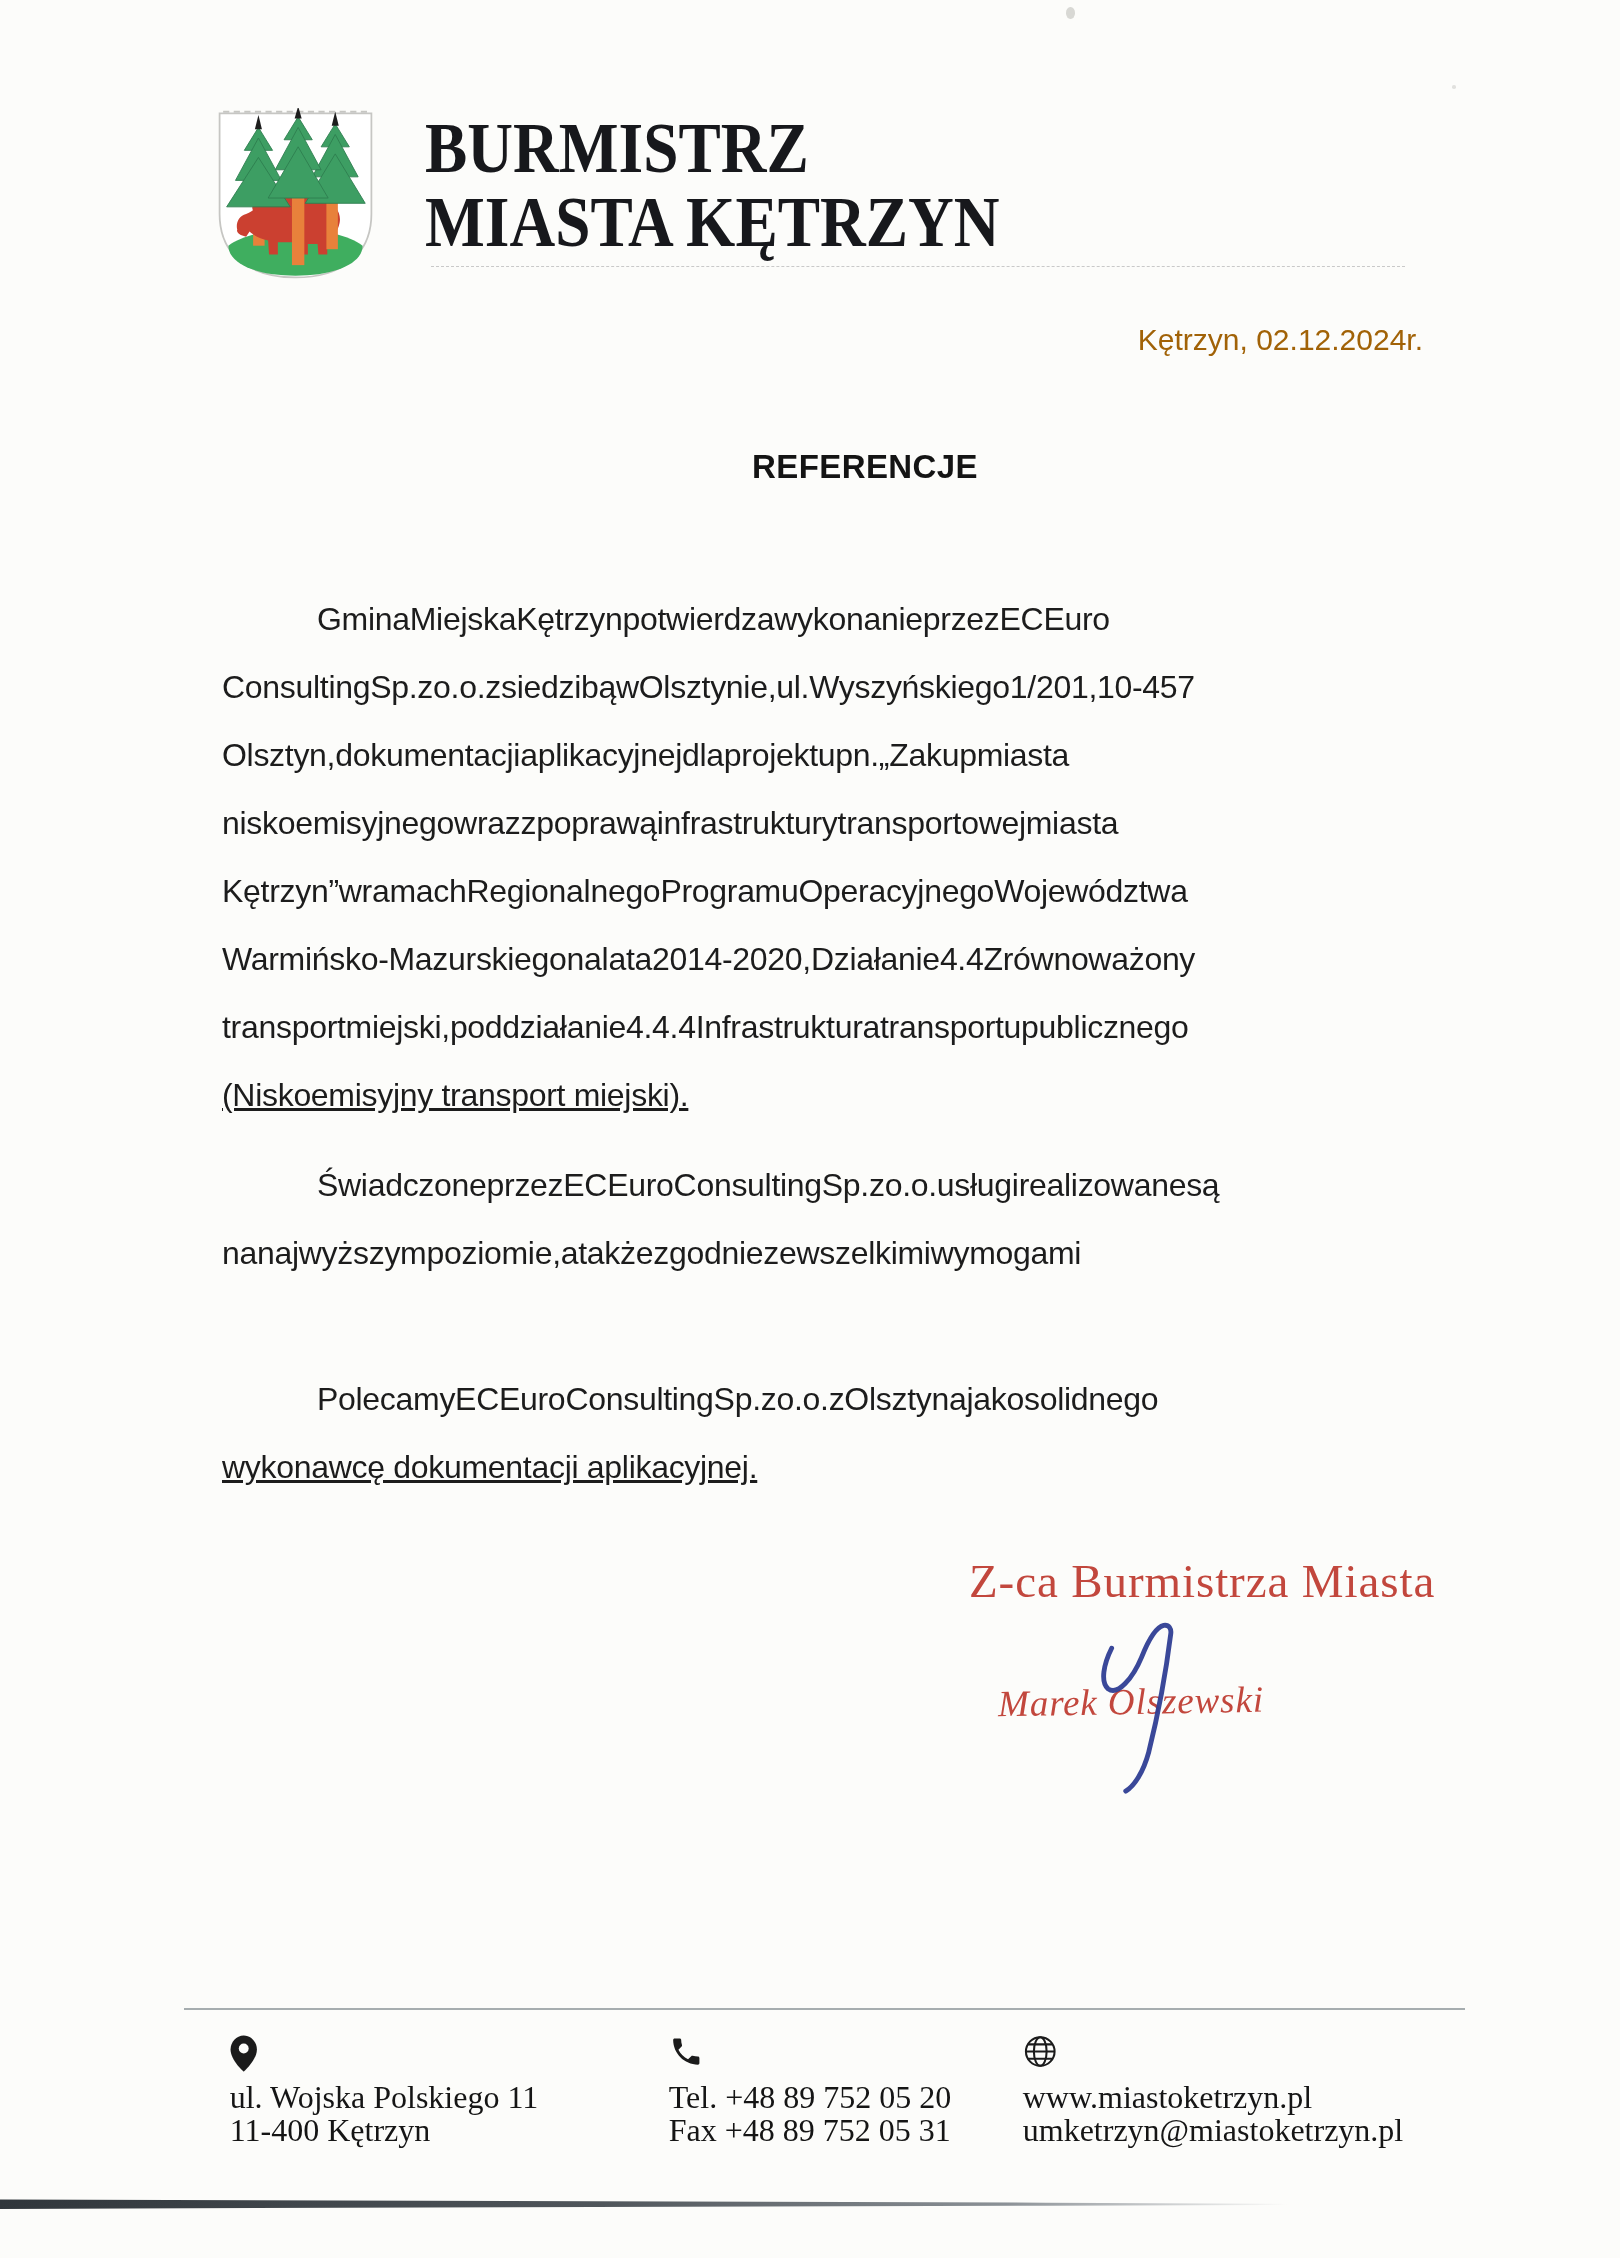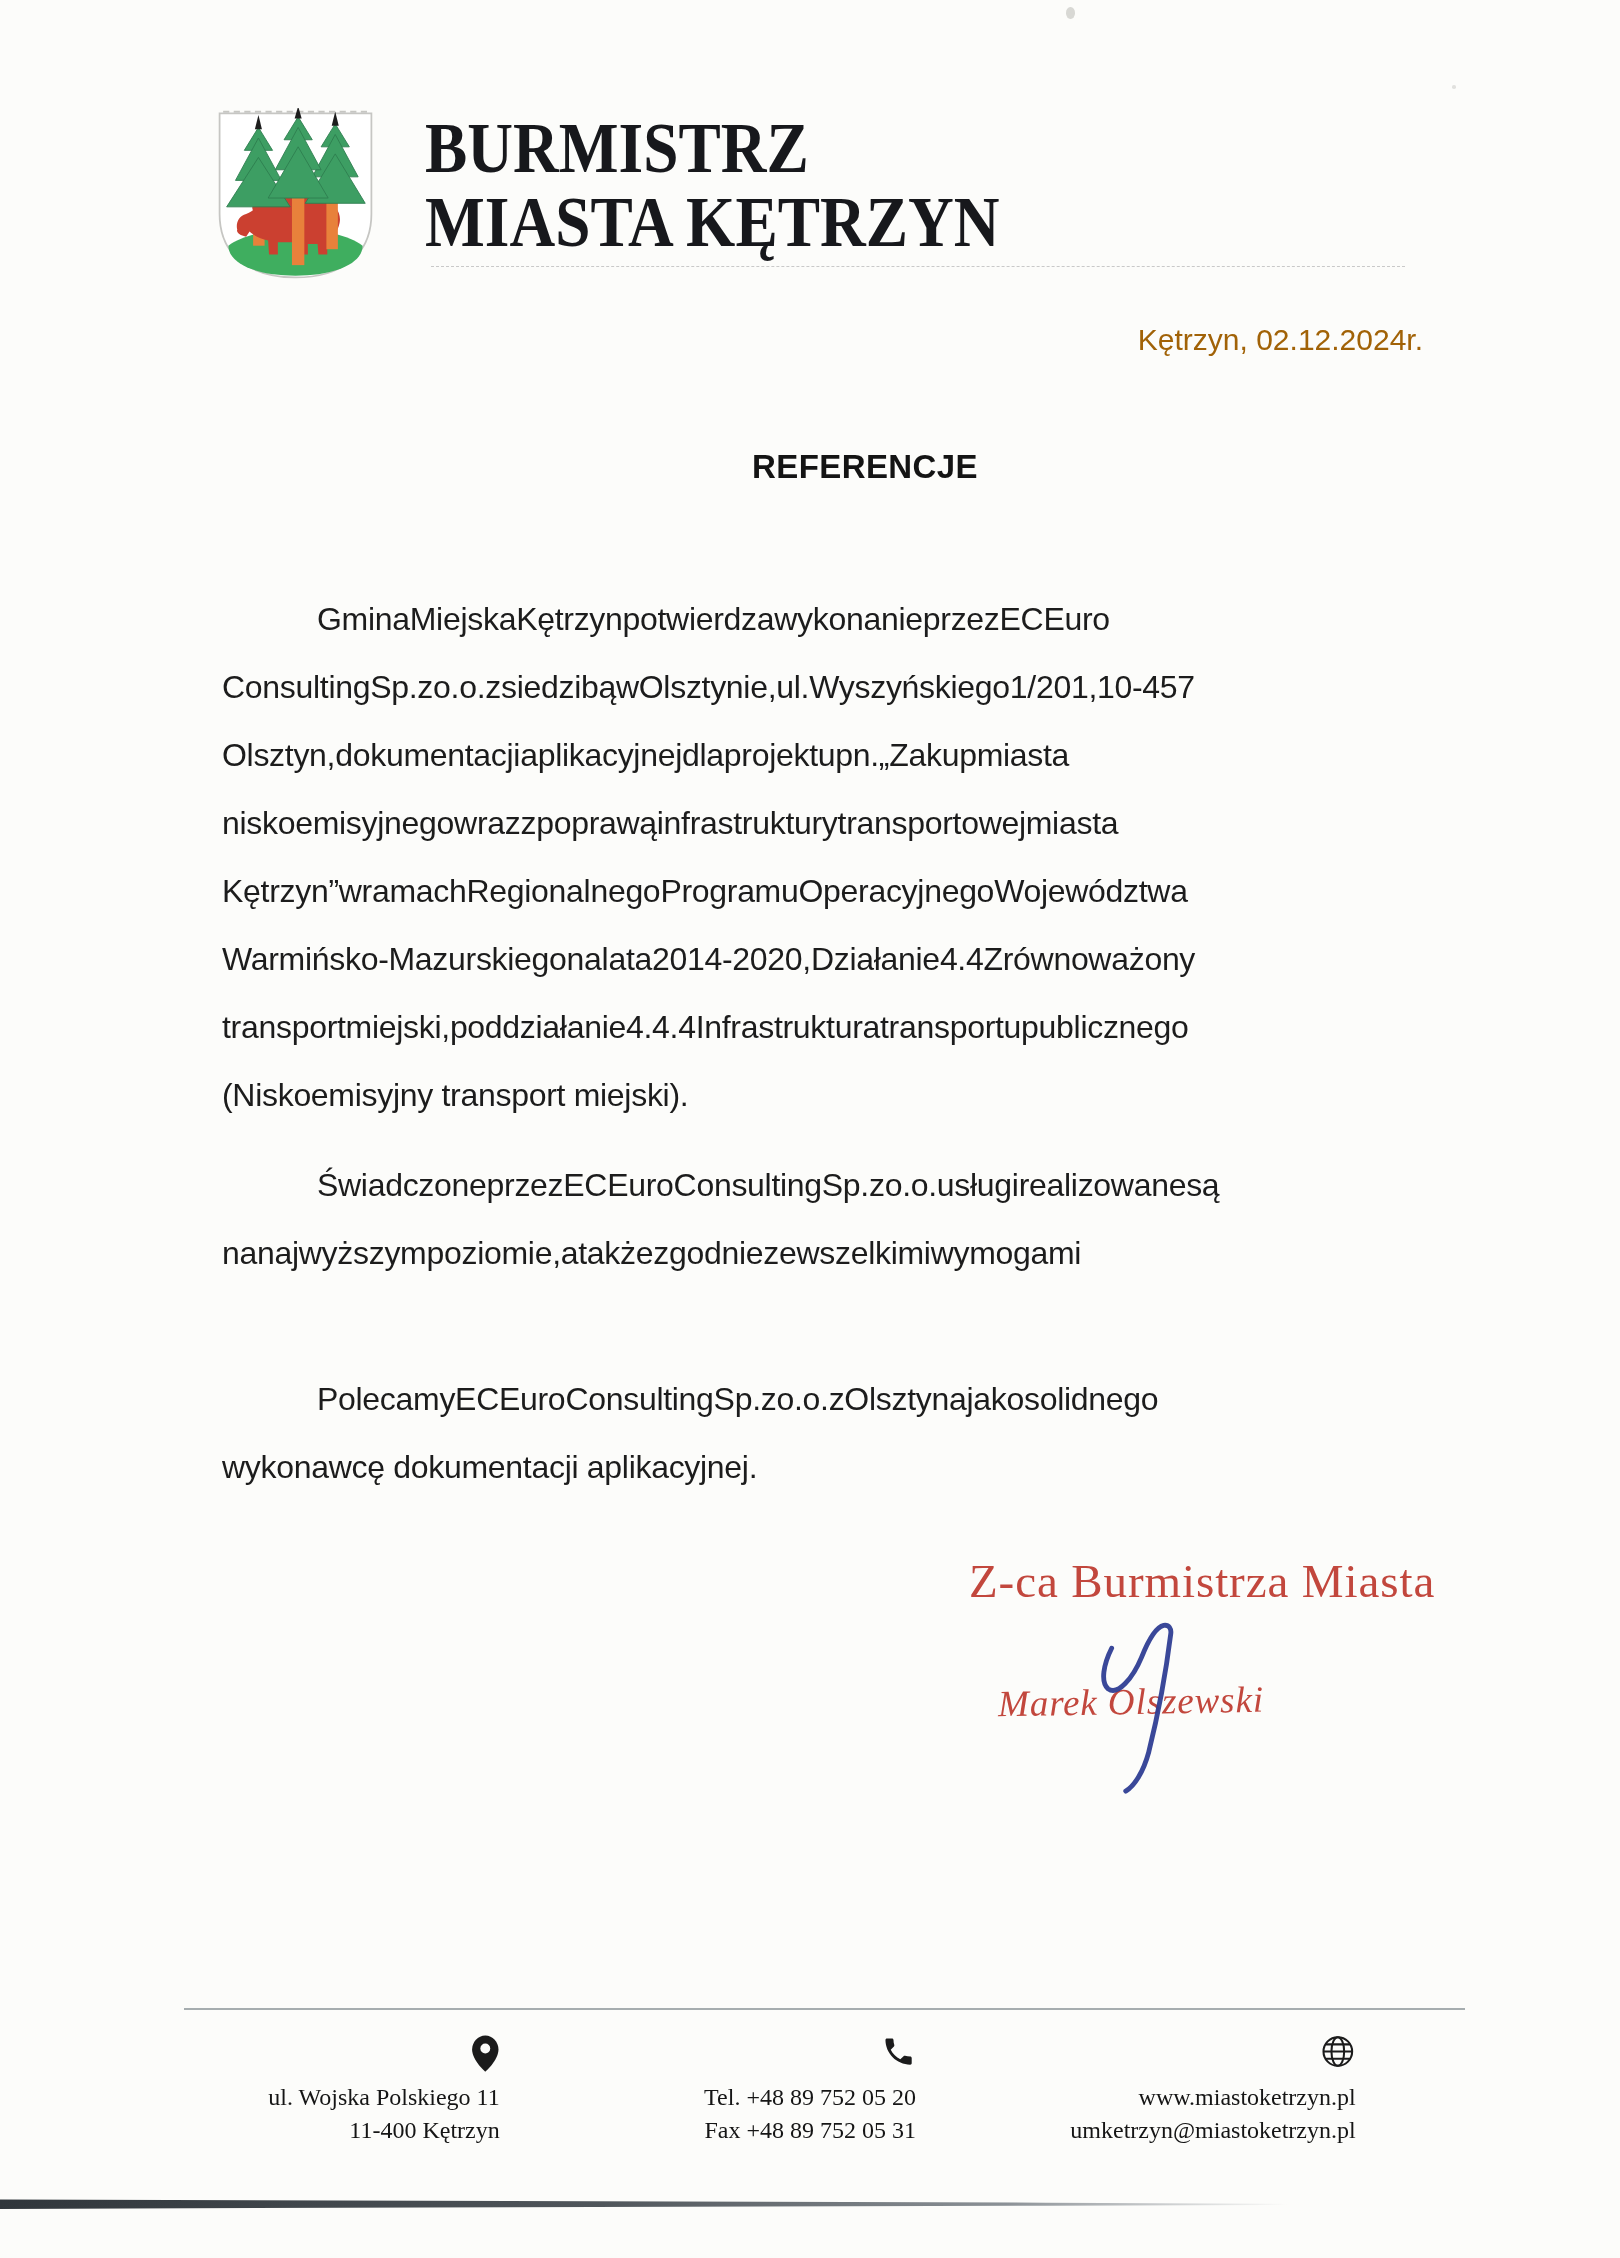--- a/index.html
+++ b/index.html
@@ -37,21 +37,21 @@
 
   
   .para{
     position:absolute;left:222px;width:1180px;
     font-size:32px;letter-spacing:-0.3px;color:#1c1c1c;
   }
   .para .line{
     display:flex;justify-content:flex-start;align-items:center;
     height:68px;white-space:nowrap;
   }
-  .para .line.last{display:block;line-height:68px;}
+  .para .line.last{display:block;line-height:68px;text-decoration:underline;}
   .para .line.indent{padding-left:95px;}
   #para-1{top:585px;}
   #para-2{top:1151px;}
   #para-3{top:1365px;}
   #stamp-title{
     left:969px;top:1554px;
     font-family:"Liberation Serif", serif;
     font-size:47px;letter-spacing:0.9px;color:#c2473d;
     white-space:nowrap;
   }
@@ -59,22 +59,22 @@
     left:1131px;top:1680px;transform:translateX(-50%) rotate(-1deg);
     font-family:"Liberation Serif", serif;font-style:italic;
     font-size:37px;letter-spacing:0.9px;color:#c2473d;white-space:nowrap;
   }
   #ink-signature{left:1085px;top:1613px;width:115px;height:194px;}
 
   
   #footer-rule{left:184px;top:2008px;width:1281px;height:1.8px;background:#90989c;opacity:.8;}
   .footer-col{
     position:absolute;top:2034px;transform:translateX(-50%);
-    display:flex;flex-direction:column;align-items:flex-end;
-    font-family:"Liberation Serif", serif;font-size:24px;line-height:33px;
+    display:flex;flex-direction:column;align-items:flex-start;
+    font-family:"Liberation Serif", serif;font-size:32px;line-height:33px;
     color:#151515;text-align:center;white-space:nowrap;
   }
   .footer-col .icon-box{height:42px;display:flex;align-items:flex-start;justify-content:center;margin-bottom:5.3px;}
   #footer-col-1{left:384px;}
   #footer-col-2{left:810px;}
   #footer-col-3{left:1213px;}
 
   
   #scan-line-bottom{
     left:0;top:2198px;width:1341px;height:12.4px;

